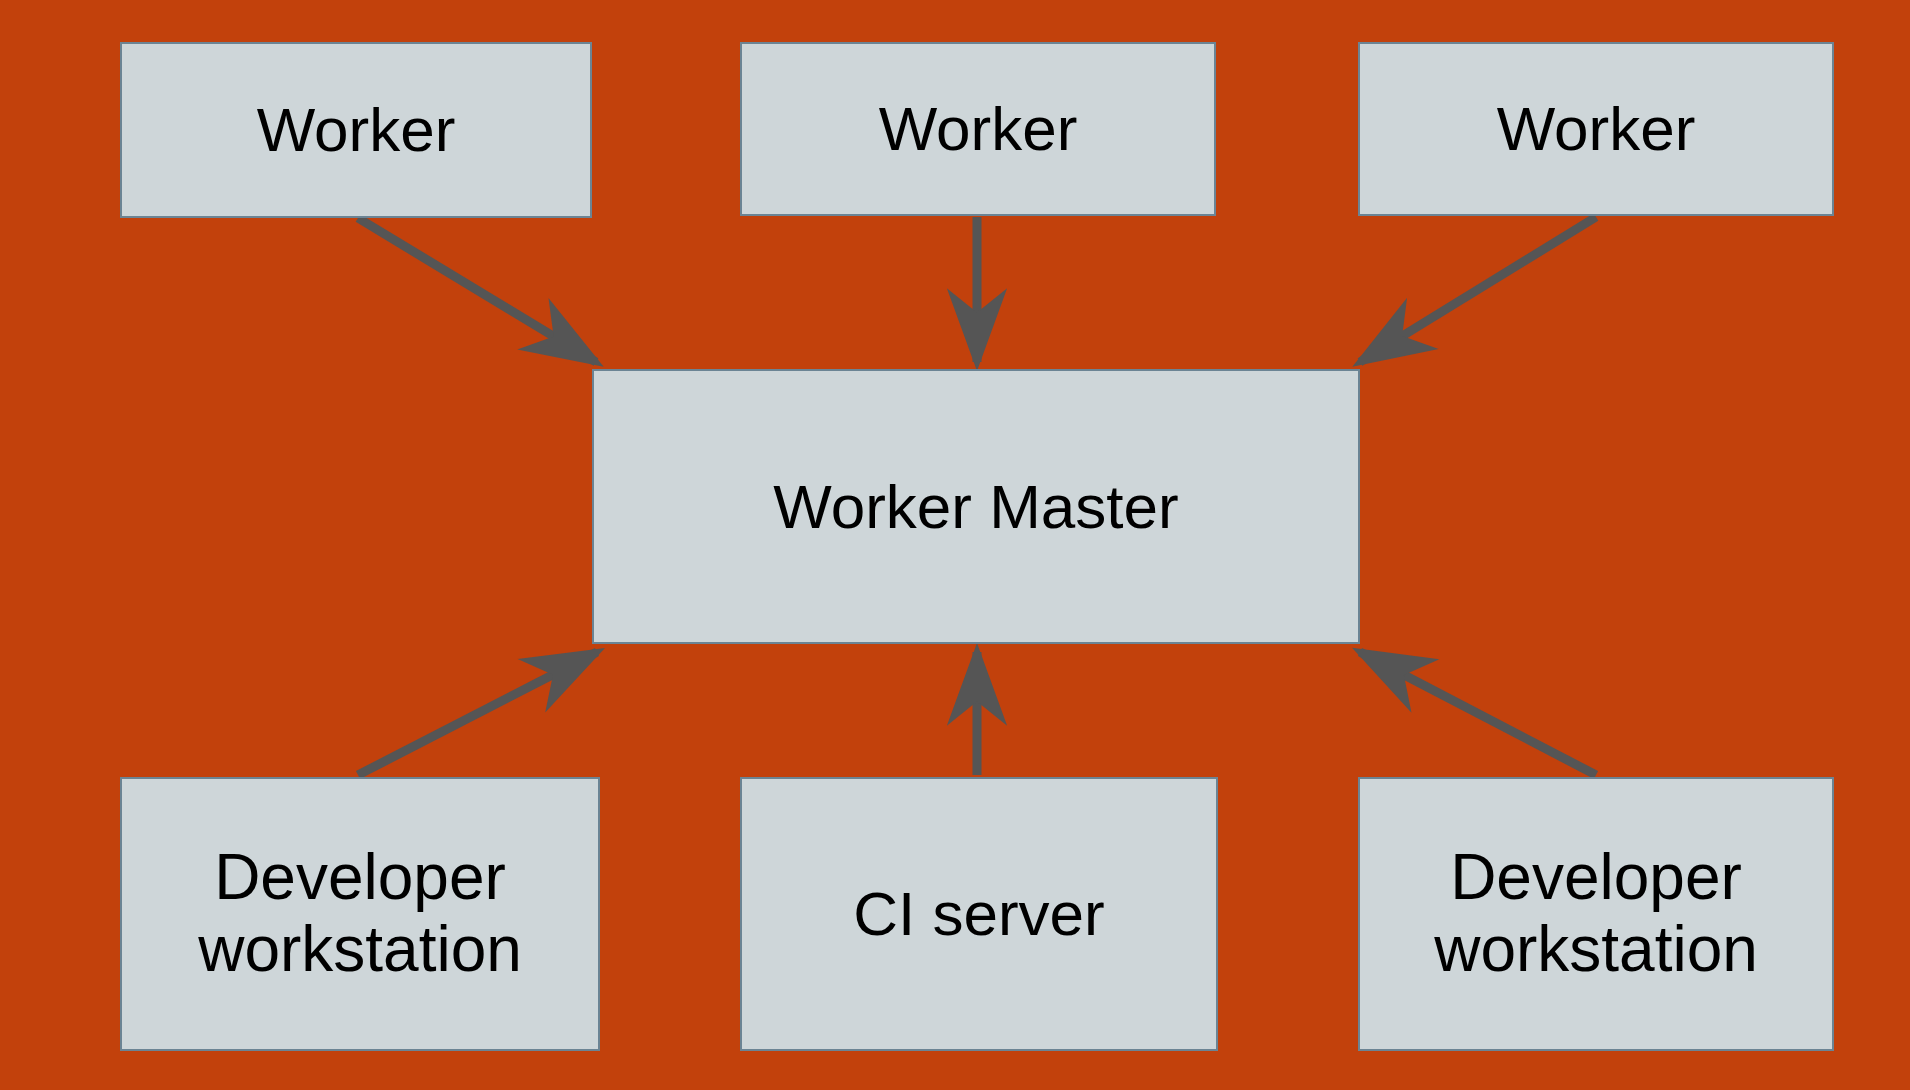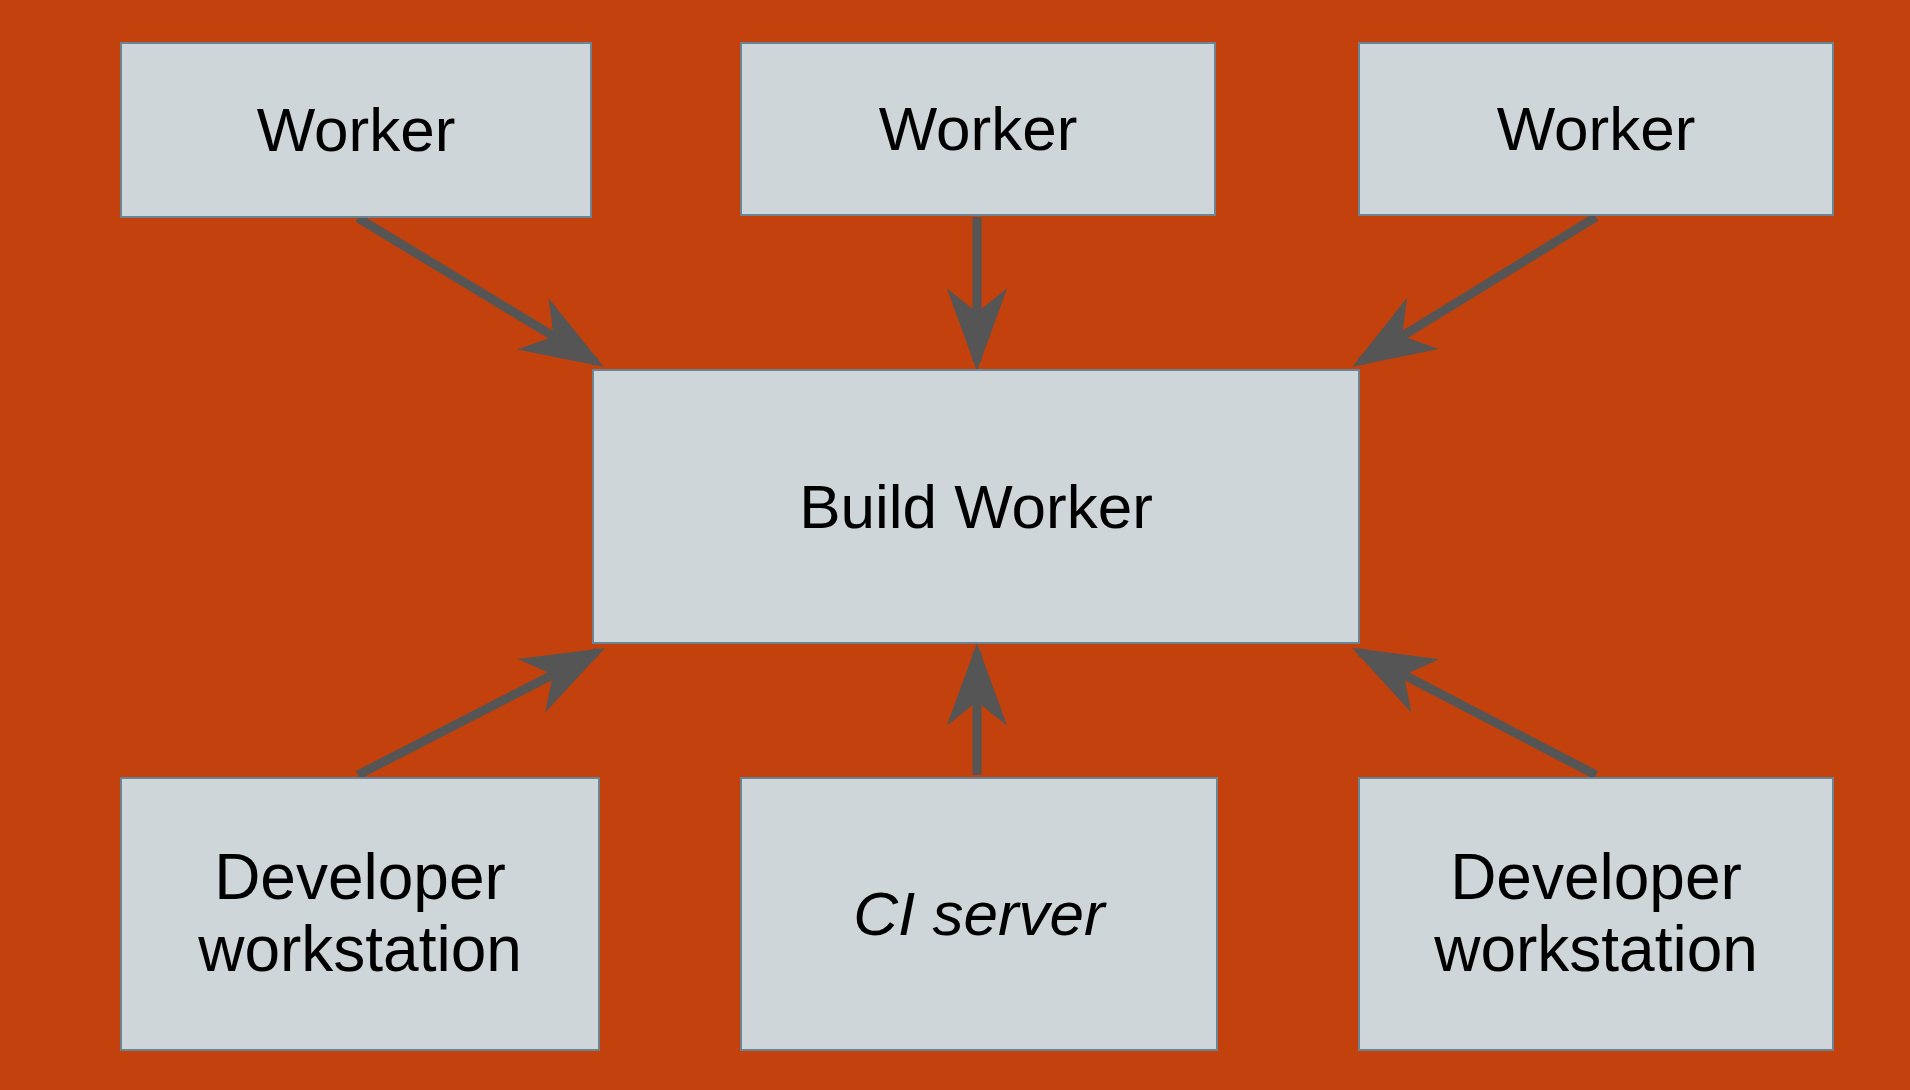--- a/index.html
+++ b/index.html
@@ -39,21 +39,21 @@
     color: #000000;
     line-height: 1.12;
     white-space: pre-line;
   }
   .node-label {
     display: block;
     padding: 0 10px;
   }
   .n-worker    { font-size: 62px; }
   .n-master    { font-size: 62px; }
-  .n-ci        { font-size: 62px; font-style: italic; }
+  .n-ci        { font-size: 62px; }
   .n-dev       { font-size: 64px; }
 </style>
 </head>
 <body>
 
 <div id="canvas">
 
   <svg id="edges" viewBox="0 0 1910 1090" width="1910" height="1090" xmlns="http://www.w3.org/2000/svg">
     <defs>
       <marker id="arrowhead" markerWidth="10" markerHeight="10" refX="8.4" refY="3.6" orient="auto" markerUnits="strokeWidth">
@@ -92,21 +92,21 @@
 
   <div class="node n-worker" style="left:740px; top:42px; width:476px; height:174px;">
     <span class="node-label">Worker</span>
   </div>
 
   <div class="node n-worker" style="left:1358px; top:42px; width:476px; height:174px;">
     <span class="node-label">Worker</span>
   </div>
 
   <div class="node n-master" style="left:592px; top:369px; width:768px; height:275px;">
-    <span class="node-label">Build Worker</span>
+    <span class="node-label">Worker Master</span>
   </div>
 
   <div class="node n-dev" style="left:120px; top:777px; width:480px; height:274px;">
     <span class="node-label">Developer
 workstation</span>
   </div>
 
   <div class="node n-ci" style="left:740px; top:777px; width:478px; height:274px;">
     <span class="node-label">CI server</span>
   </div>

